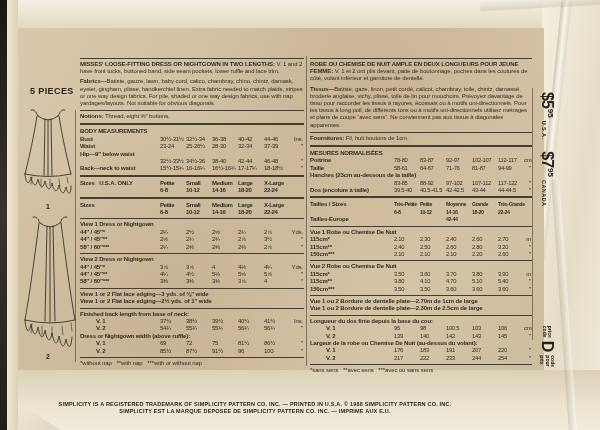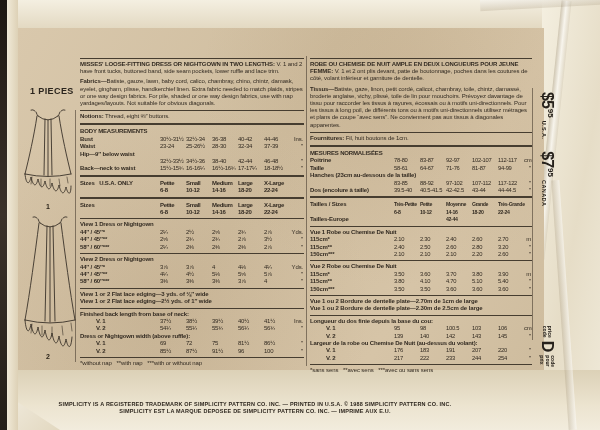--- a/index.html
+++ b/index.html
@@ -89,21 +89,21 @@
   <div class="right-area"></div>
   <div class="bottom-strip"></div>
   <div class="crease c1"></div>
   <div class="crease c2"></div>
   <div class="crease c3"></div>
   <div class="corner-bl"></div>
   <div class="edge-left-light"></div>
   <div class="edge-left-dark"></div>
 
   <div class="panel">
-    <div class="pieces">1 PIECES</div>
+    <div class="pieces">5 PIECES</div>
 
     <div class="vdiv vd1"></div>
     <div class="vdiv vd2"></div>
     <div class="vdiv vd3"></div>
 
     <div class="illos">
       <svg width="54" height="96" viewBox="0 0 54 96" fill="none" stroke="#3a3229" stroke-width="0.9" stroke-linecap="round">
         <path d="M17,10 Q27,18 37,10"></path>
         <path d="M15,6 Q16,9 17,10 M39,6 Q38,9 37,10"></path>
         <path d="M14,5 q-2,-2 -4,-1 M40,5 q2,-2 4,-1"></path>

